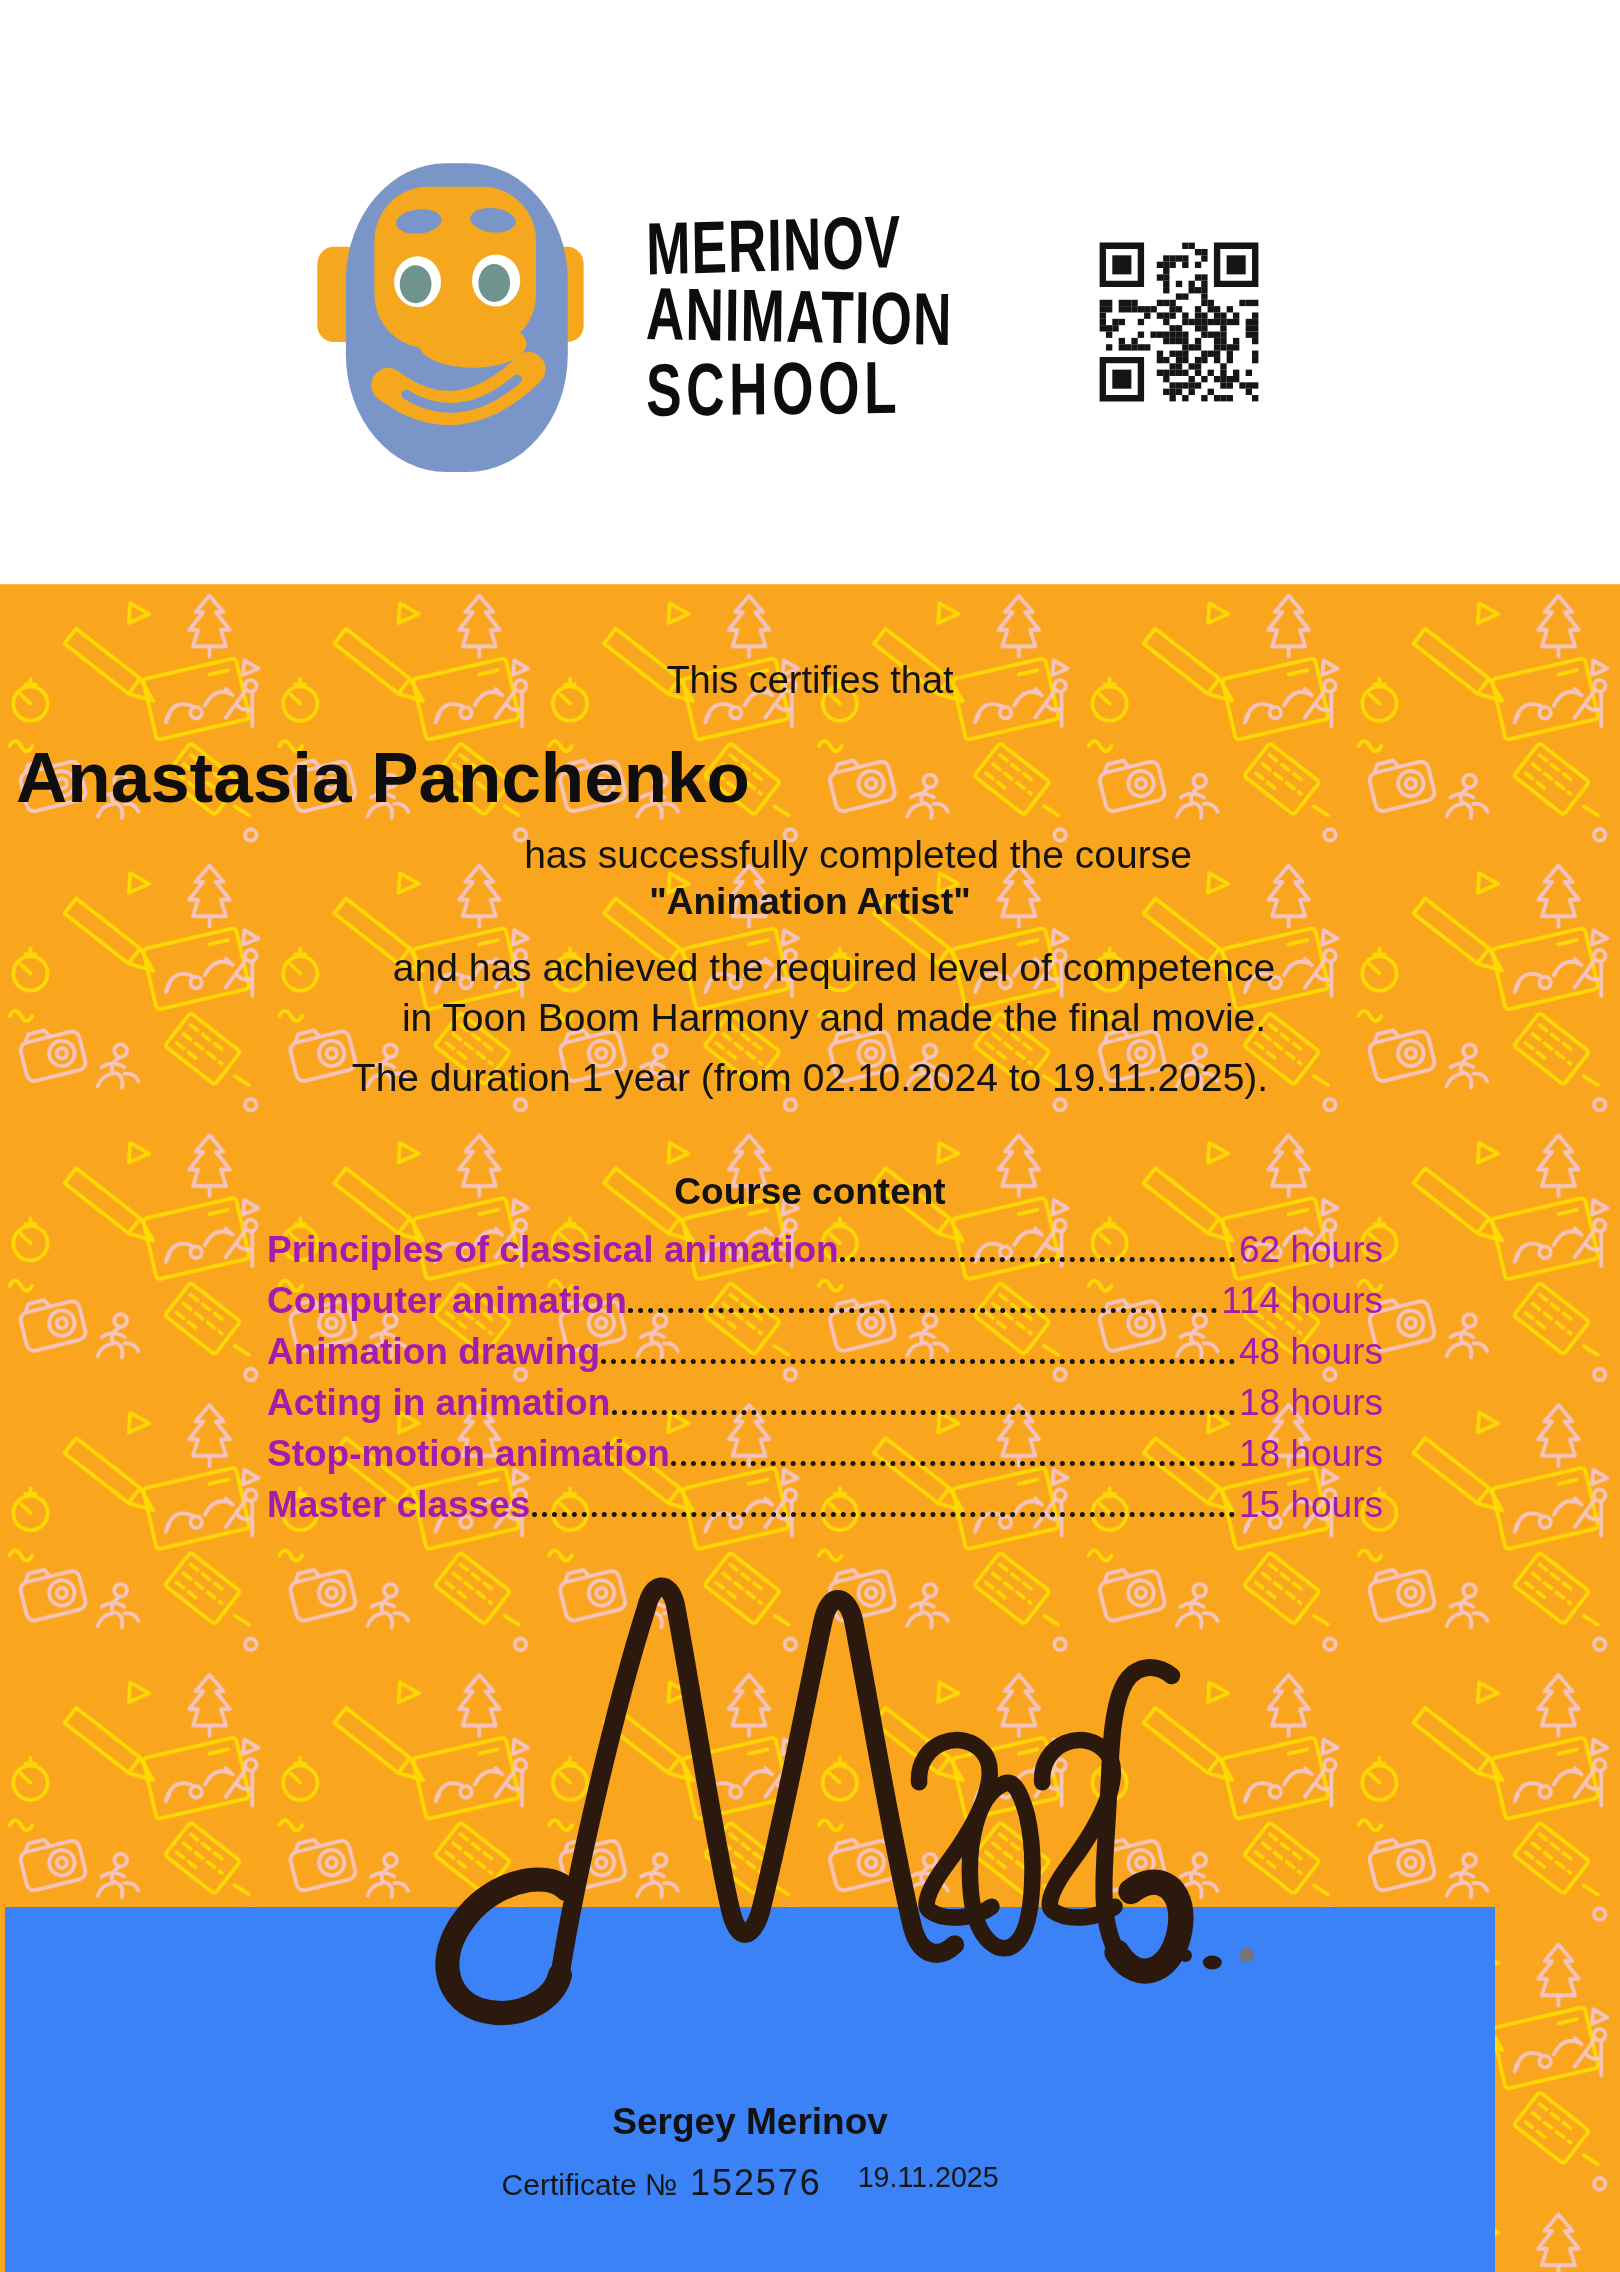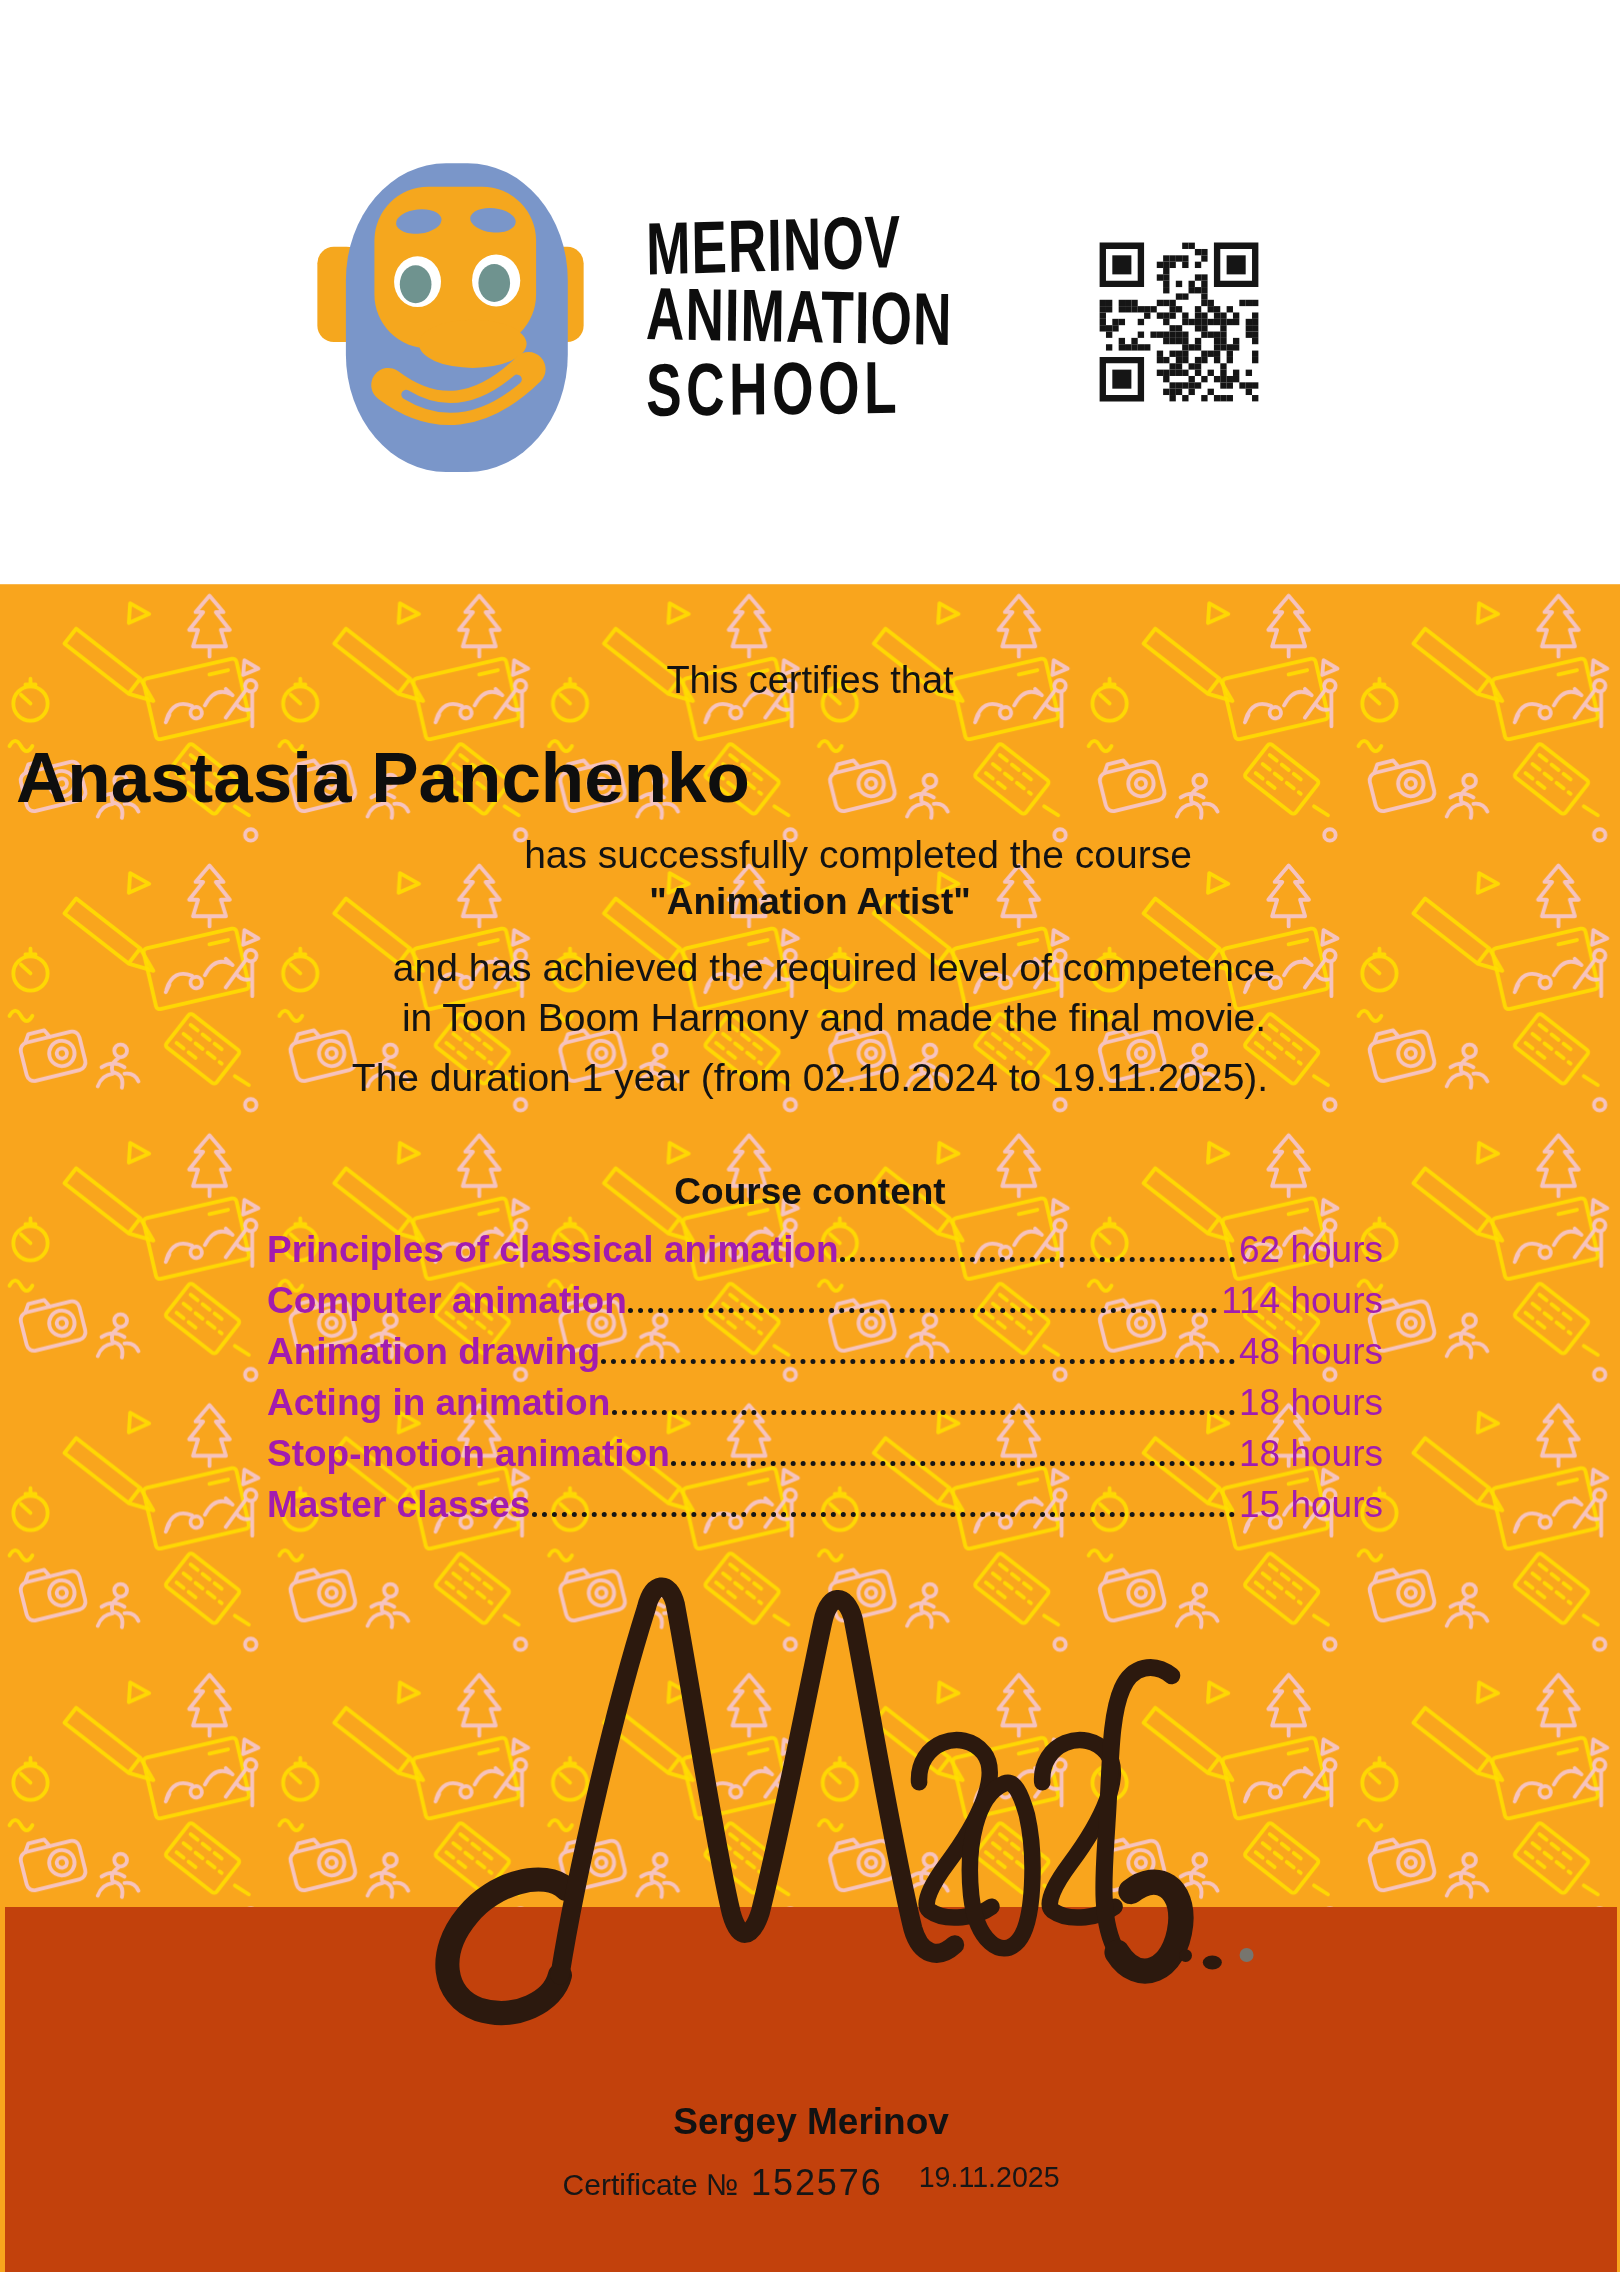--- a/index.html
+++ b/index.html
@@ -30,22 +30,22 @@
   .duration{top:472px;}
   .cc-title{position:absolute;top:587px;left:0;width:100%;text-align:center;
             font-size:37px;font-weight:700;}
   .cc-rows{position:absolute;top:636px;left:267px;width:1116px;}
   .row{display:flex;align-items:flex-end;height:51px;font-size:37px;color:#a21caf;}
   .nm{font-weight:700;white-space:nowrap;}
   .leader{flex:1;border-bottom:5.1px dotted #161616;margin:0 3.8px 9.5px 1.3px;}
   .hrs{white-space:nowrap;}
 
   
-  .footer{position:absolute;top:1907px;left:5.1px;width:1612px;height:366px;
-          background:#c2410c;z-index:2;}
+  .footer{position:absolute;top:1907px;left:5.1px;width:1490px;height:366px;
+          background:#3b82f6;z-index:2;}
   .signer{position:absolute;top:194px;left:0;width:100%;text-align:center;
           font-size:37px;font-weight:700;color:#121212;}
   .certline{position:absolute;top:255px;left:0;width:100%;display:flex;
             justify-content:center;align-items:baseline;gap:13px;font-size:30px;color:#161616;}
   .cnum{font-size:36px;letter-spacing:1.9px;}
   .cdate{font-size:28.6px;transform:translateY(-7.6px);margin-left:23px;}
 
   
   .signature{position:absolute;left:400px;top:1541px;width:990px;height:489px;z-index:3;}
 </style>

